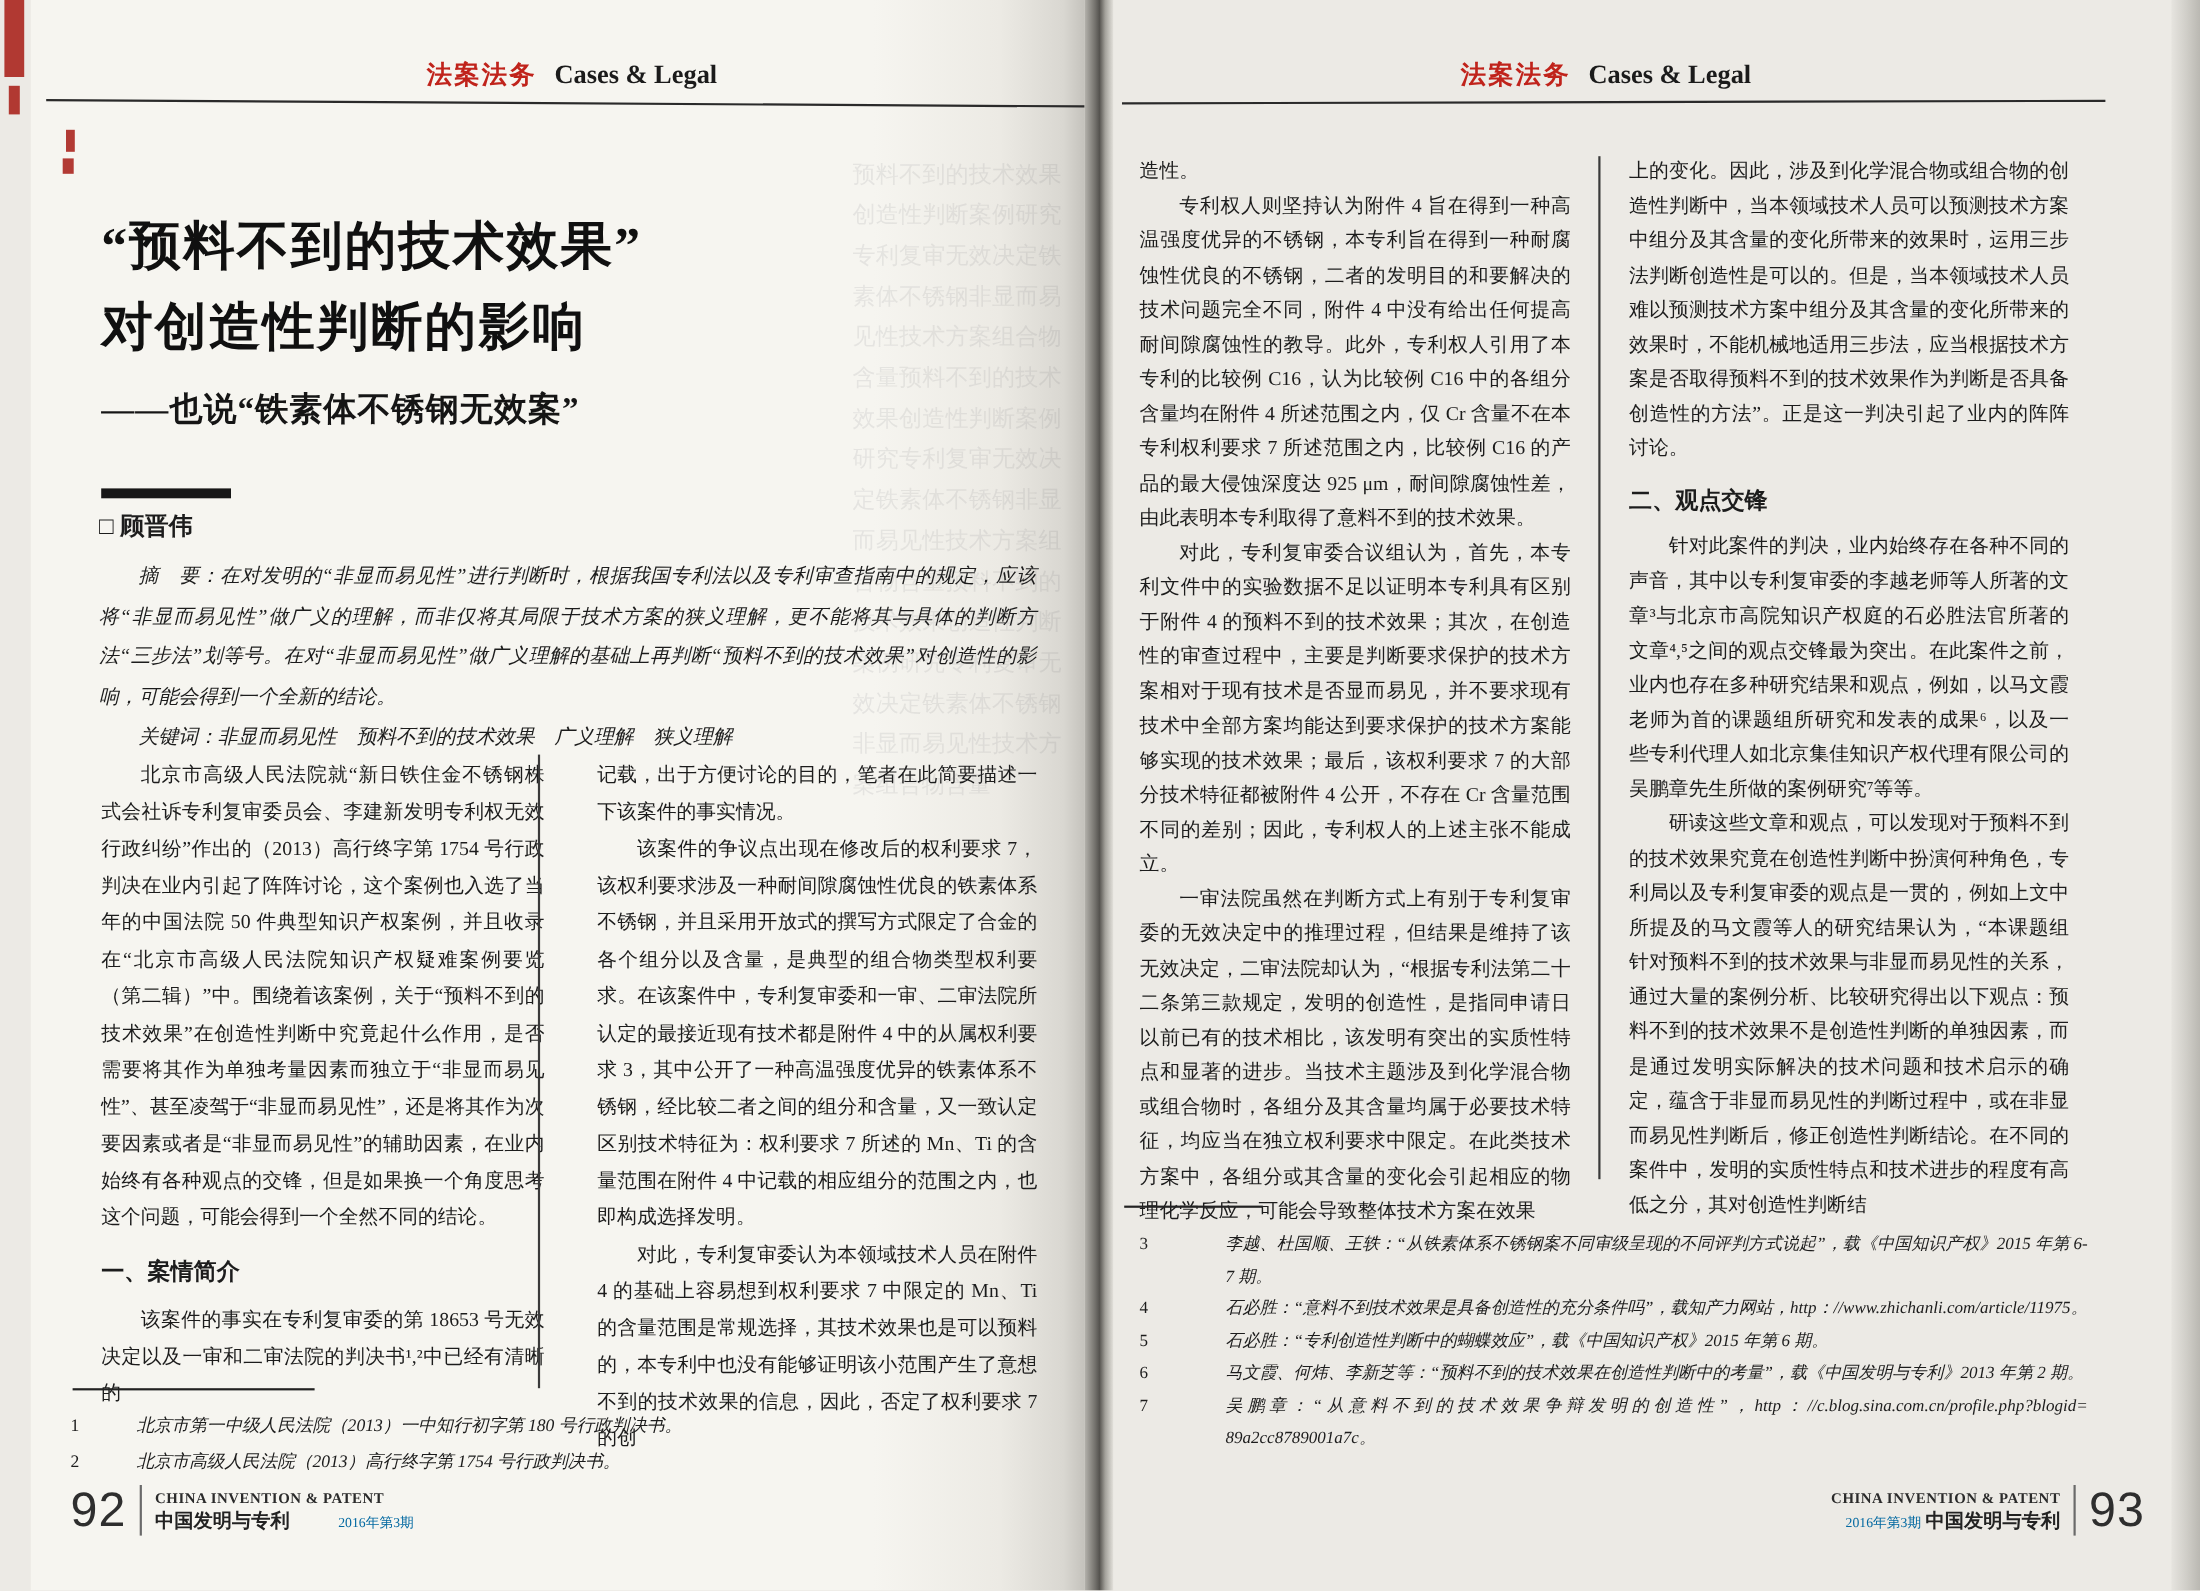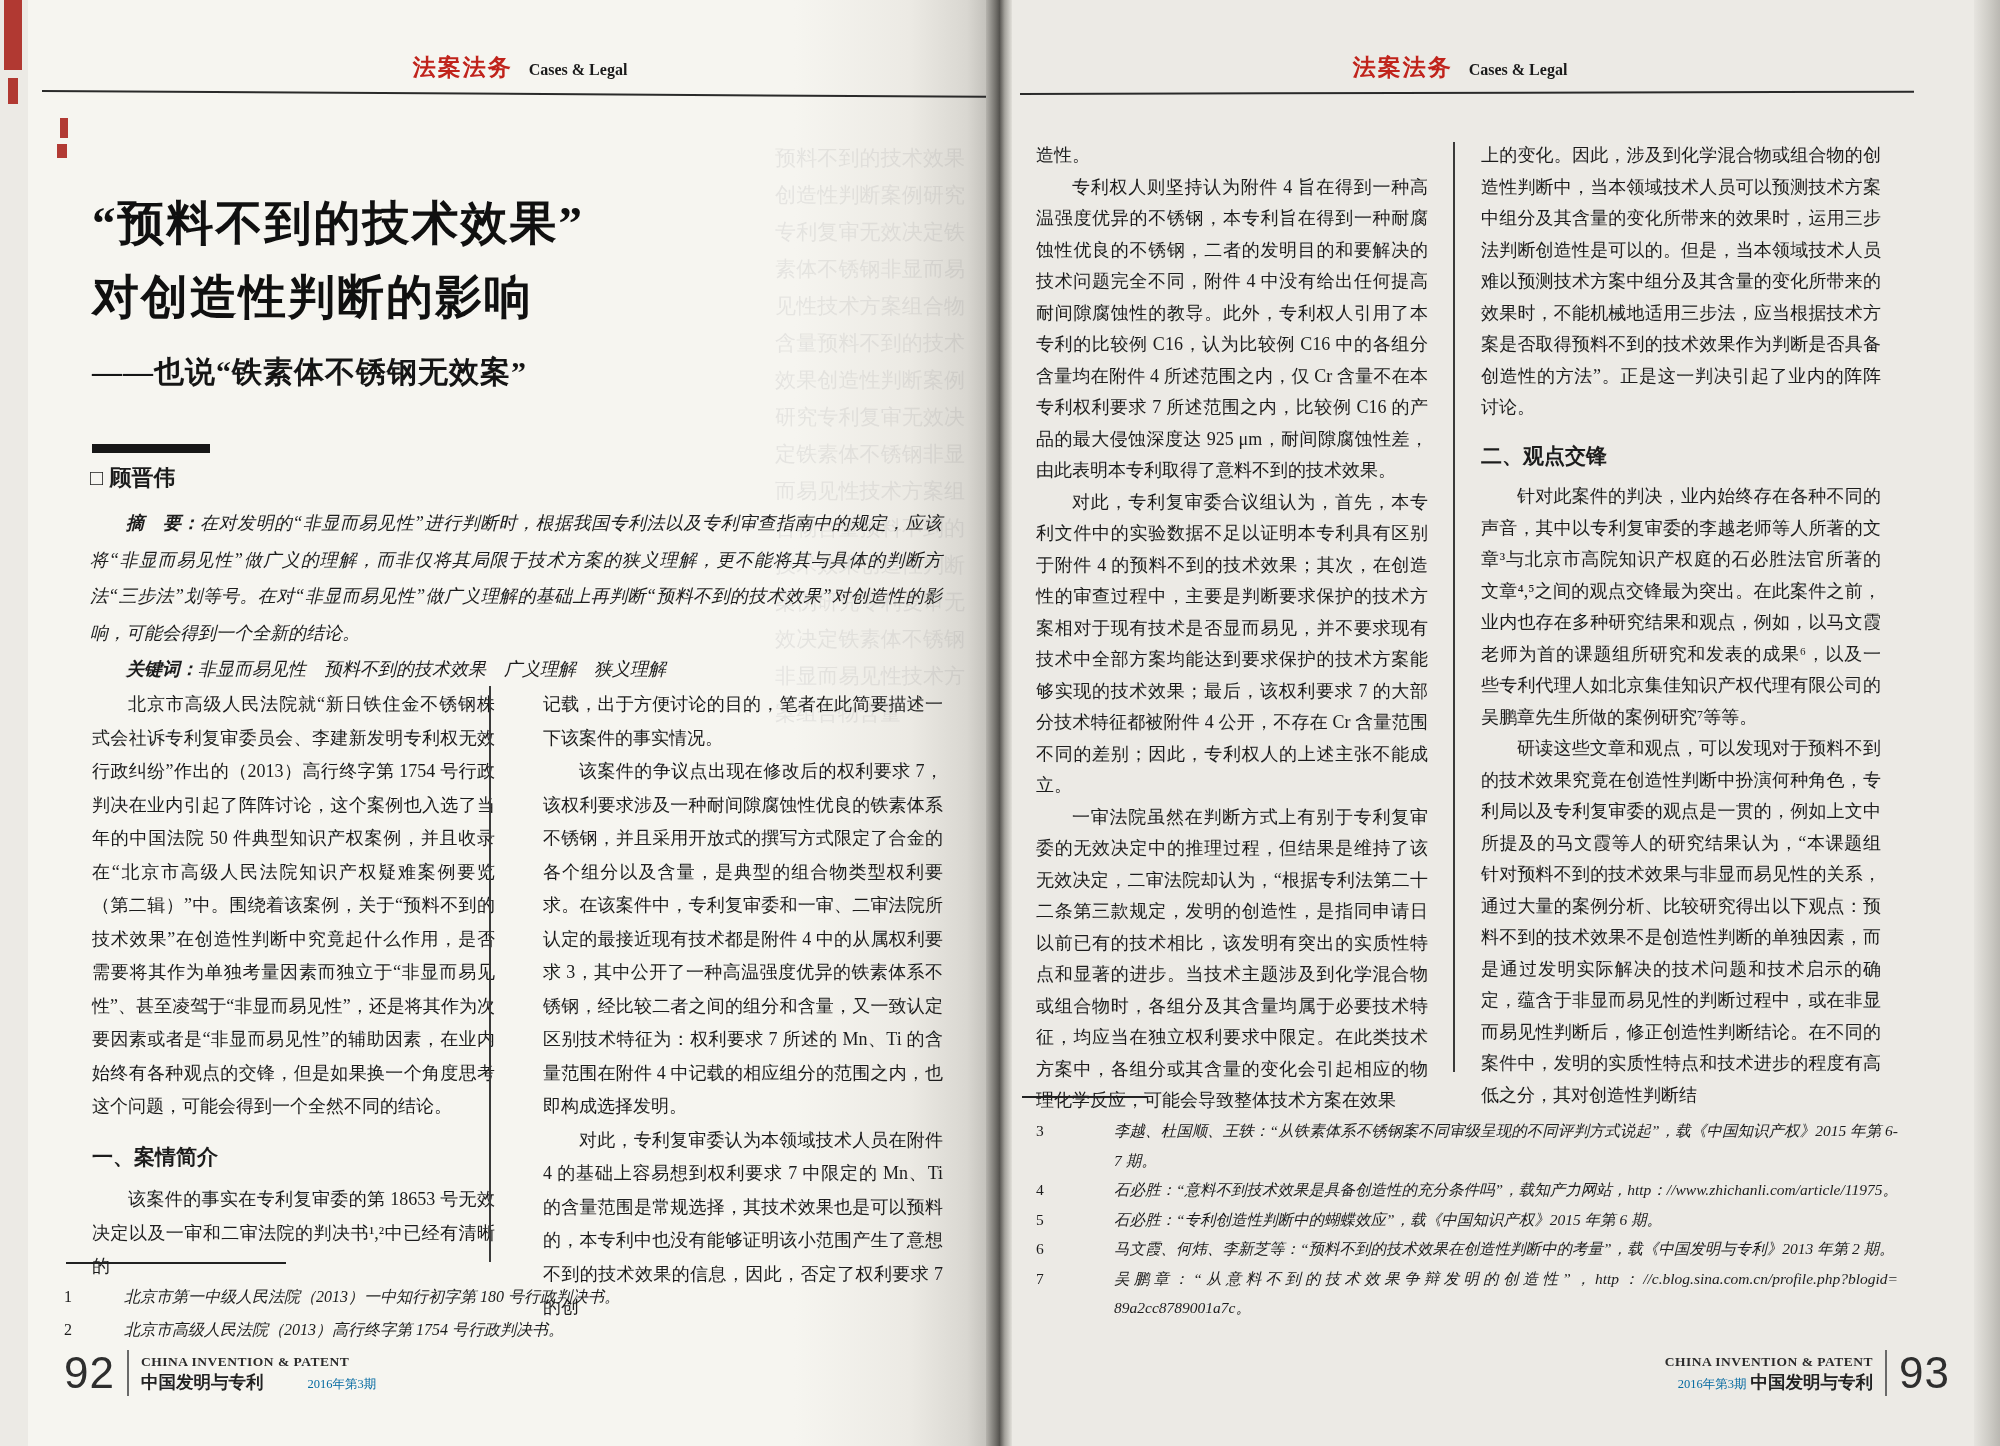--- a/index.html
+++ b/index.html
@@ -21,34 +21,34 @@
   
   .red-mark { position:absolute; background:#a92019; opacity:.88; }
   #ghost { position:absolute; left:775px; top:140px; width:190px; height:1165px;
     overflow:hidden; color:rgba(70,70,75,.09); font-size:21px; line-height:37px;
     filter:blur(.6px); word-break:break-all; text-align:justify; }
 
   
   .pg-header { position:absolute; top:52px; display:flex; align-items:baseline; gap:16px; justify-content:center; }
   .pg-header .cn { font-family:"Liberation Sans","DejaVu Sans",sans-serif; font-weight:bold;
                    font-size:23px; color:#c0231b; letter-spacing:2px; }
-  .pg-header .en { font-size:16px; font-weight:bold; color:#1b1b1b; }
+  .pg-header .en { font-size:24px; font-weight:bold; color:#1b1b1b; }
   .header-rule { position:absolute; height:2px; background:#2a2a2a; }
 
   
   .title-line { position:absolute; left:64px; font-weight:bold; font-size:47px;
                 letter-spacing:2px; color:#101010; }
   .subtitle { position:absolute; left:64px; top:352px; font-size:30px; color:#151515;
               letter-spacing:1px; font-weight:600; }
   .author-bar { position:absolute; left:64px; top:444px; width:118px; height:9px; background:#171717; }
   .author { position:absolute; left:62px; top:463px; font-family:"Liberation Sans","DejaVu Sans",sans-serif;
             font-weight:bold; font-size:22px; }
   #abstract-block { position:absolute; left:62px; top:505px; width:852px;
      font-size:18px; line-height:36.5px; font-style:italic; text-align:justify; }
-  #abstract-block .lbl { font-weight:bold; font-style:italic;margin-top:21px; }
+  #abstract-block .lbl { font-weight:normal; font-style:italic;margin-top:21px; }
   #abstract-block p { text-indent:2em; }
 
   .col { position:absolute; font-size:18px; line-height:33.5px; text-align:justify; }
   .col p { text-indent:2em; }
   .col p.no-indent { text-indent:0; }
   .h-sec { font-family:"Liberation Sans","DejaVu Sans",sans-serif; font-weight:bold;
            font-size:21px; margin:16px 0 10px 0; text-indent:0 !important; }
   #l-col1 { left:64px;  top:688px; width:403px; }
   #l-col2 { left:515px; top:688px; width:400px; }
   .col-divider { position:absolute; width:2px; background:#3a3a3a; }

